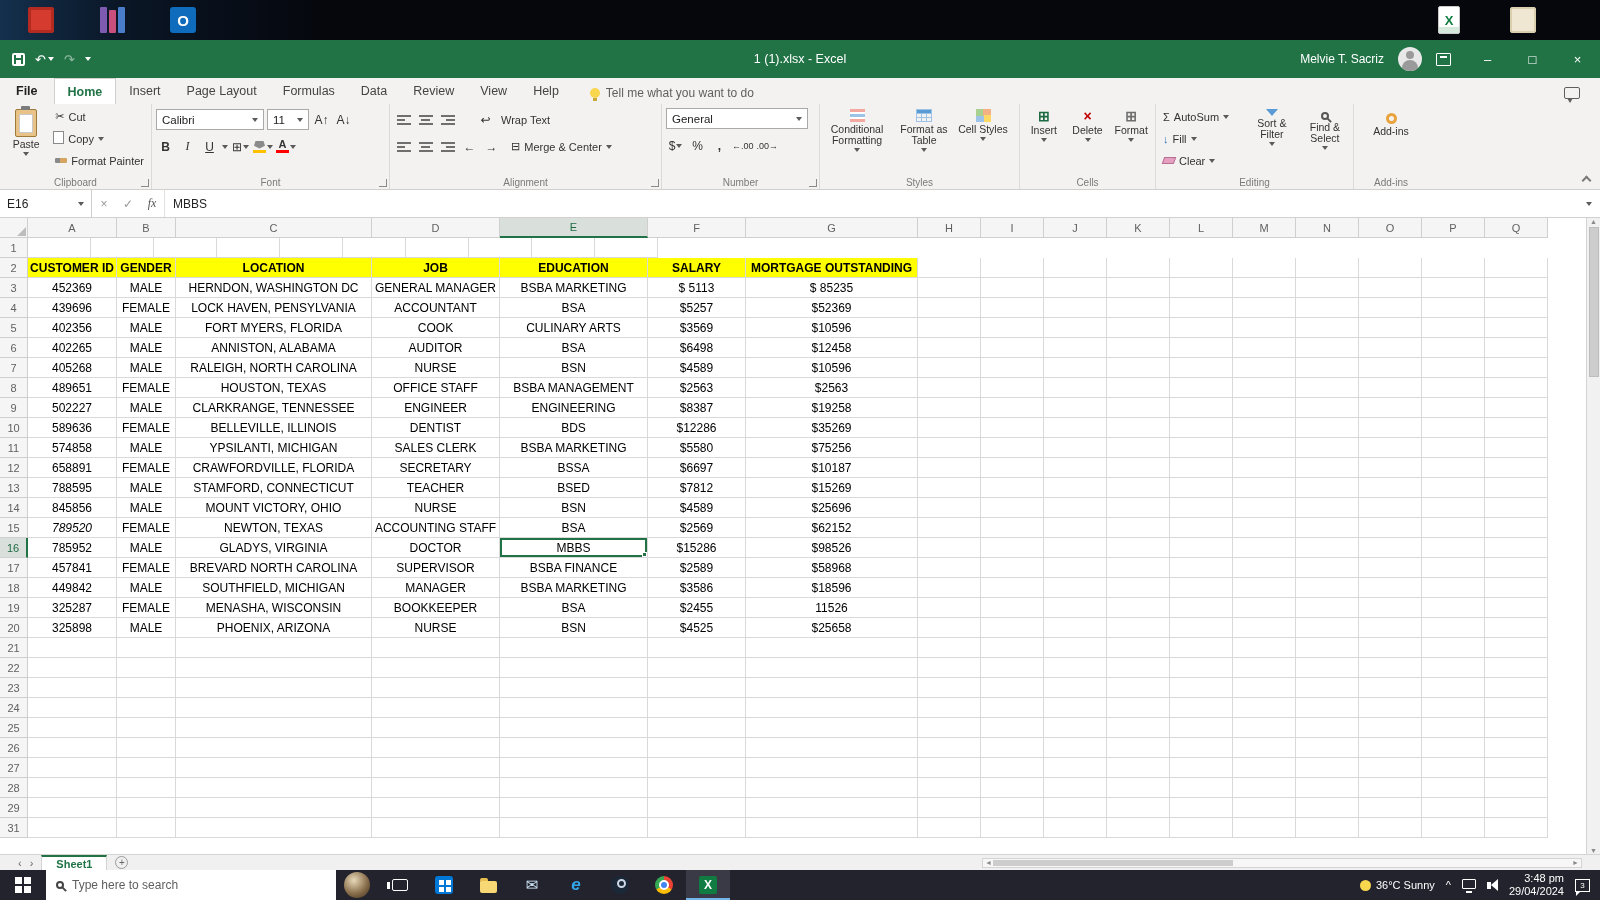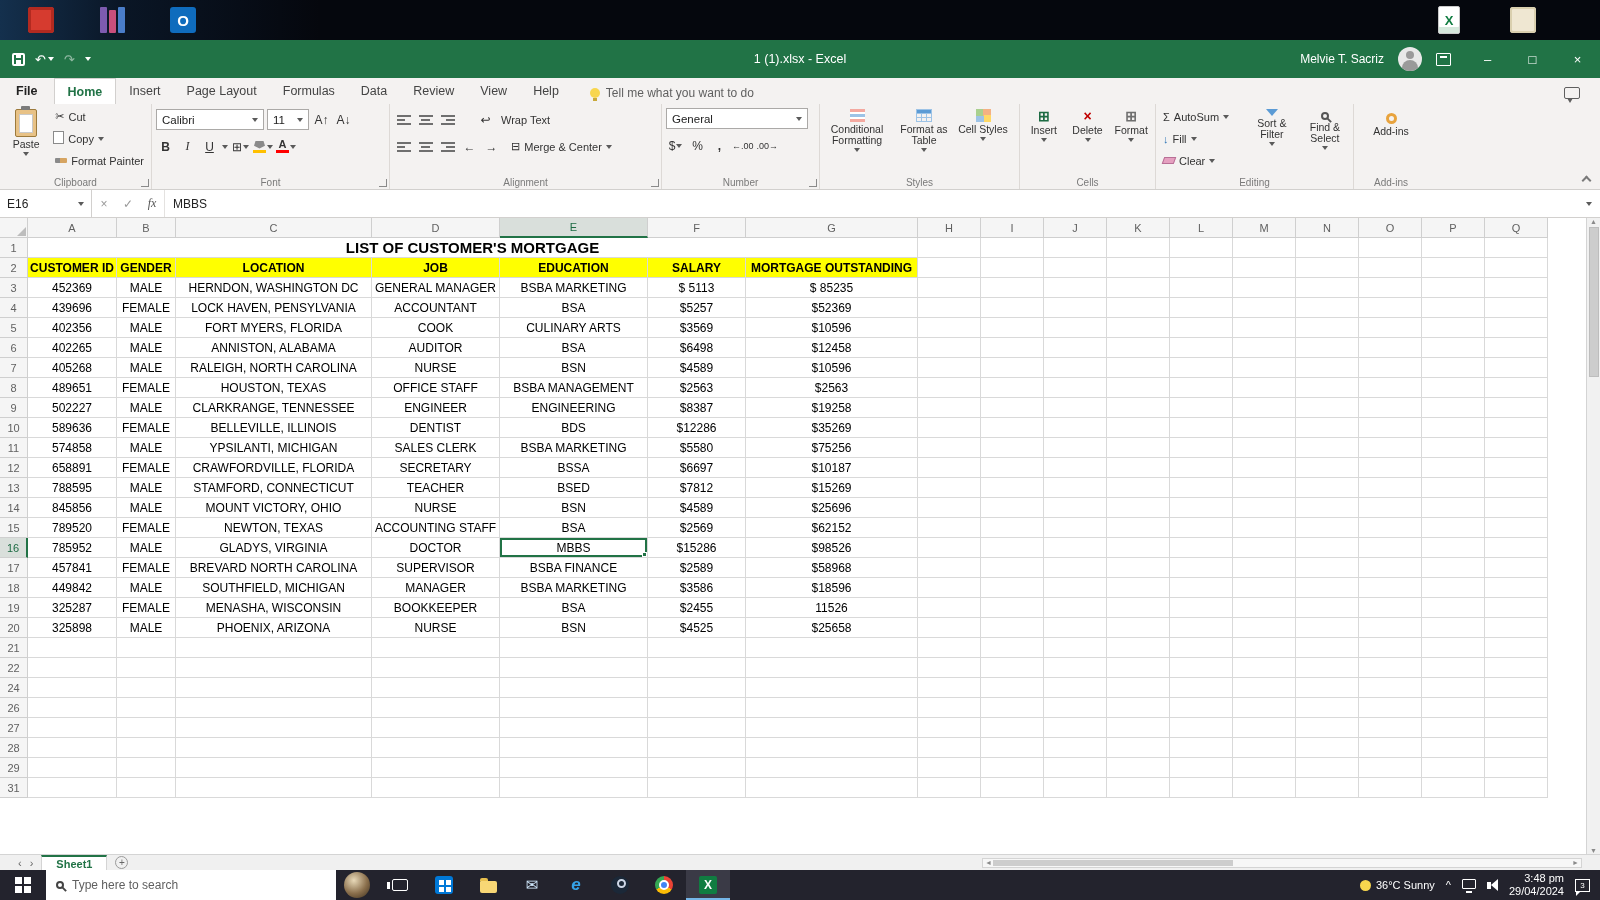--- a/index.html
+++ b/index.html
@@ -508,21 +508,20 @@
         <div class="xl-colhdr" style="width: 63px;">L</div>
         <div class="xl-colhdr" style="width: 63px;">M</div>
         <div class="xl-colhdr" style="width: 63px;">N</div>
         <div class="xl-colhdr" style="width: 63px;">O</div>
         <div class="xl-colhdr" style="width: 63px;">P</div>
         <div class="xl-colhdr" style="width: 63px;">Q</div>
       </div>
     <div>
         <div class="xl-row">
           <div class="xl-rowhdr">1</div>
-          <div class="xl-cell title-cell" style="width: 890px;">LIST OF CUSTOMER'S MORTGAGE</div>
           <div class="xl-cell" style="width: 63px;"></div>
           <div class="xl-cell" style="width: 63px;"></div>
           <div class="xl-cell" style="width: 63px;"></div>
           <div class="xl-cell" style="width: 63px;"></div>
           <div class="xl-cell" style="width: 63px;"></div>
           <div class="xl-cell" style="width: 63px;"></div>
           <div class="xl-cell" style="width: 63px;"></div>
           <div class="xl-cell" style="width: 63px;"></div>
           <div class="xl-cell" style="width: 63px;"></div>
           <div class="xl-cell" style="width: 63px;"></div>
@@ -782,21 +781,21 @@
           <div class="xl-cell" style="width: 63px;"></div>
           <div class="xl-cell" style="width: 63px;"></div>
           <div class="xl-cell" style="width: 63px;"></div>
           <div class="xl-cell" style="width: 63px;"></div>
           <div class="xl-cell" style="width: 63px;"></div>
           <div class="xl-cell" style="width: 63px;"></div>
           <div class="xl-cell" style="width: 63px;"></div>
         </div>
         <div class="xl-row">
           <div class="xl-rowhdr">15</div>
-          <div class="xl-cell" style="width: 89px;">789520</div>
+          <div class="xl-cell" style="width: 89px; font-style: italic;">789520</div>
           <div class="xl-cell" style="width: 59px;">FEMALE</div>
           <div class="xl-cell" style="width: 196px;">NEWTON, TEXAS</div>
           <div class="xl-cell" style="width: 128px;">ACCOUNTING STAFF</div>
           <div class="xl-cell" style="width: 148px;">BSA</div>
           <div class="xl-cell" style="width: 98px;">$2569</div>
           <div class="xl-cell" style="width: 172px;">$62152</div>
           <div class="xl-cell" style="width: 63px;"></div>
           <div class="xl-cell" style="width: 63px;"></div>
           <div class="xl-cell" style="width: 63px;"></div>
           <div class="xl-cell" style="width: 63px;"></div>
@@ -941,21 +940,61 @@
           <div class="xl-cell" style="width: 63px;"></div>
           <div class="xl-cell" style="width: 63px;"></div>
           <div class="xl-cell" style="width: 63px;"></div>
           <div class="xl-cell" style="width: 63px;"></div>
           <div class="xl-cell" style="width: 63px;"></div>
           <div class="xl-cell" style="width: 63px;"></div>
           <div class="xl-cell" style="width: 63px;"></div>
           <div class="xl-cell" style="width: 63px;"></div>
         </div>
         <div class="xl-row">
+          <div class="xl-rowhdr">23</div>
+          <div class="xl-cell" style="width: 89px;"></div>
+          <div class="xl-cell" style="width: 59px;"></div>
+          <div class="xl-cell" style="width: 196px;"></div>
+          <div class="xl-cell" style="width: 128px;"></div>
+          <div class="xl-cell" style="width: 148px;"></div>
+          <div class="xl-cell" style="width: 98px;"></div>
+          <div class="xl-cell" style="width: 172px;"></div>
+          <div class="xl-cell" style="width: 63px;"></div>
+          <div class="xl-cell" style="width: 63px;"></div>
+          <div class="xl-cell" style="width: 63px;"></div>
+          <div class="xl-cell" style="width: 63px;"></div>
+          <div class="xl-cell" style="width: 63px;"></div>
+          <div class="xl-cell" style="width: 63px;"></div>
+          <div class="xl-cell" style="width: 63px;"></div>
+          <div class="xl-cell" style="width: 63px;"></div>
+          <div class="xl-cell" style="width: 63px;"></div>
+          <div class="xl-cell" style="width: 63px;"></div>
+        </div>
+        <div class="xl-row">
           <div class="xl-rowhdr">24</div>
+          <div class="xl-cell" style="width: 89px;"></div>
+          <div class="xl-cell" style="width: 59px;"></div>
+          <div class="xl-cell" style="width: 196px;"></div>
+          <div class="xl-cell" style="width: 128px;"></div>
+          <div class="xl-cell" style="width: 148px;"></div>
+          <div class="xl-cell" style="width: 98px;"></div>
+          <div class="xl-cell" style="width: 172px;"></div>
+          <div class="xl-cell" style="width: 63px;"></div>
+          <div class="xl-cell" style="width: 63px;"></div>
+          <div class="xl-cell" style="width: 63px;"></div>
+          <div class="xl-cell" style="width: 63px;"></div>
+          <div class="xl-cell" style="width: 63px;"></div>
+          <div class="xl-cell" style="width: 63px;"></div>
+          <div class="xl-cell" style="width: 63px;"></div>
+          <div class="xl-cell" style="width: 63px;"></div>
+          <div class="xl-cell" style="width: 63px;"></div>
+          <div class="xl-cell" style="width: 63px;"></div>
+        </div>
+        <div class="xl-row">
+          <div class="xl-rowhdr">25</div>
           <div class="xl-cell" style="width: 89px;"></div>
           <div class="xl-cell" style="width: 59px;"></div>
           <div class="xl-cell" style="width: 196px;"></div>
           <div class="xl-cell" style="width: 128px;"></div>
           <div class="xl-cell" style="width: 148px;"></div>
           <div class="xl-cell" style="width: 98px;"></div>
           <div class="xl-cell" style="width: 172px;"></div>
           <div class="xl-cell" style="width: 63px;"></div>
           <div class="xl-cell" style="width: 63px;"></div>
           <div class="xl-cell" style="width: 63px;"></div>

